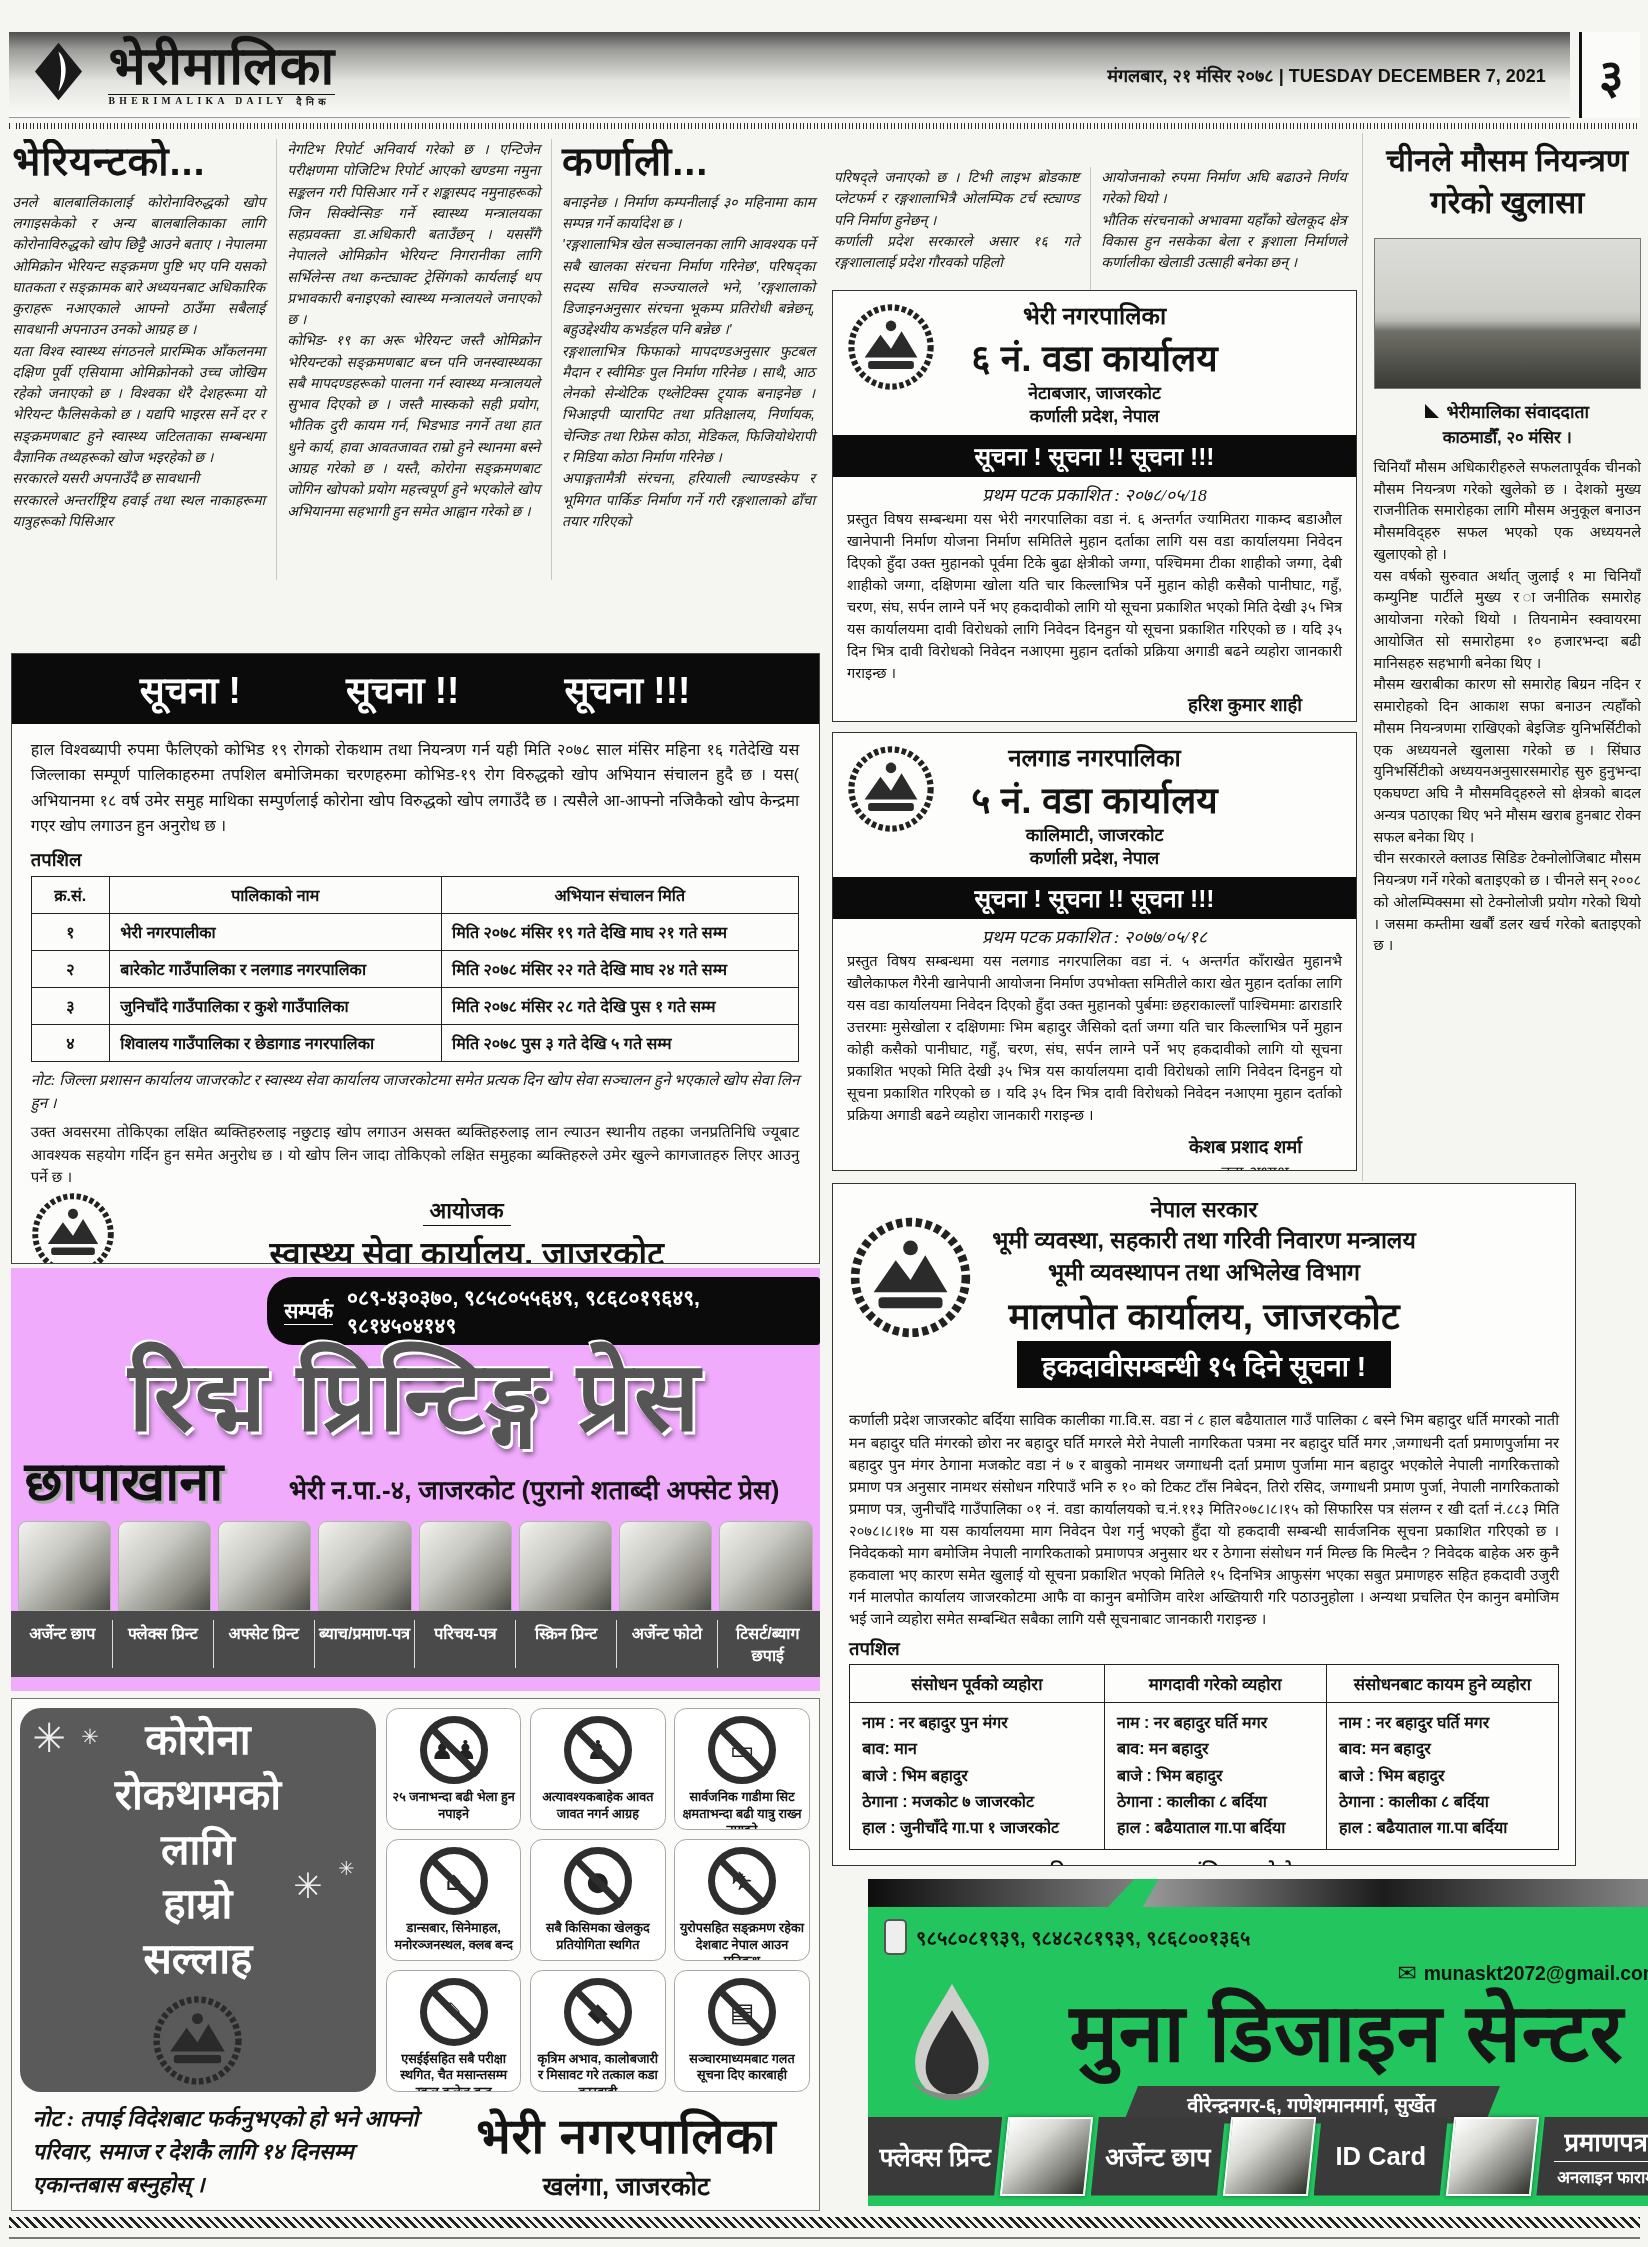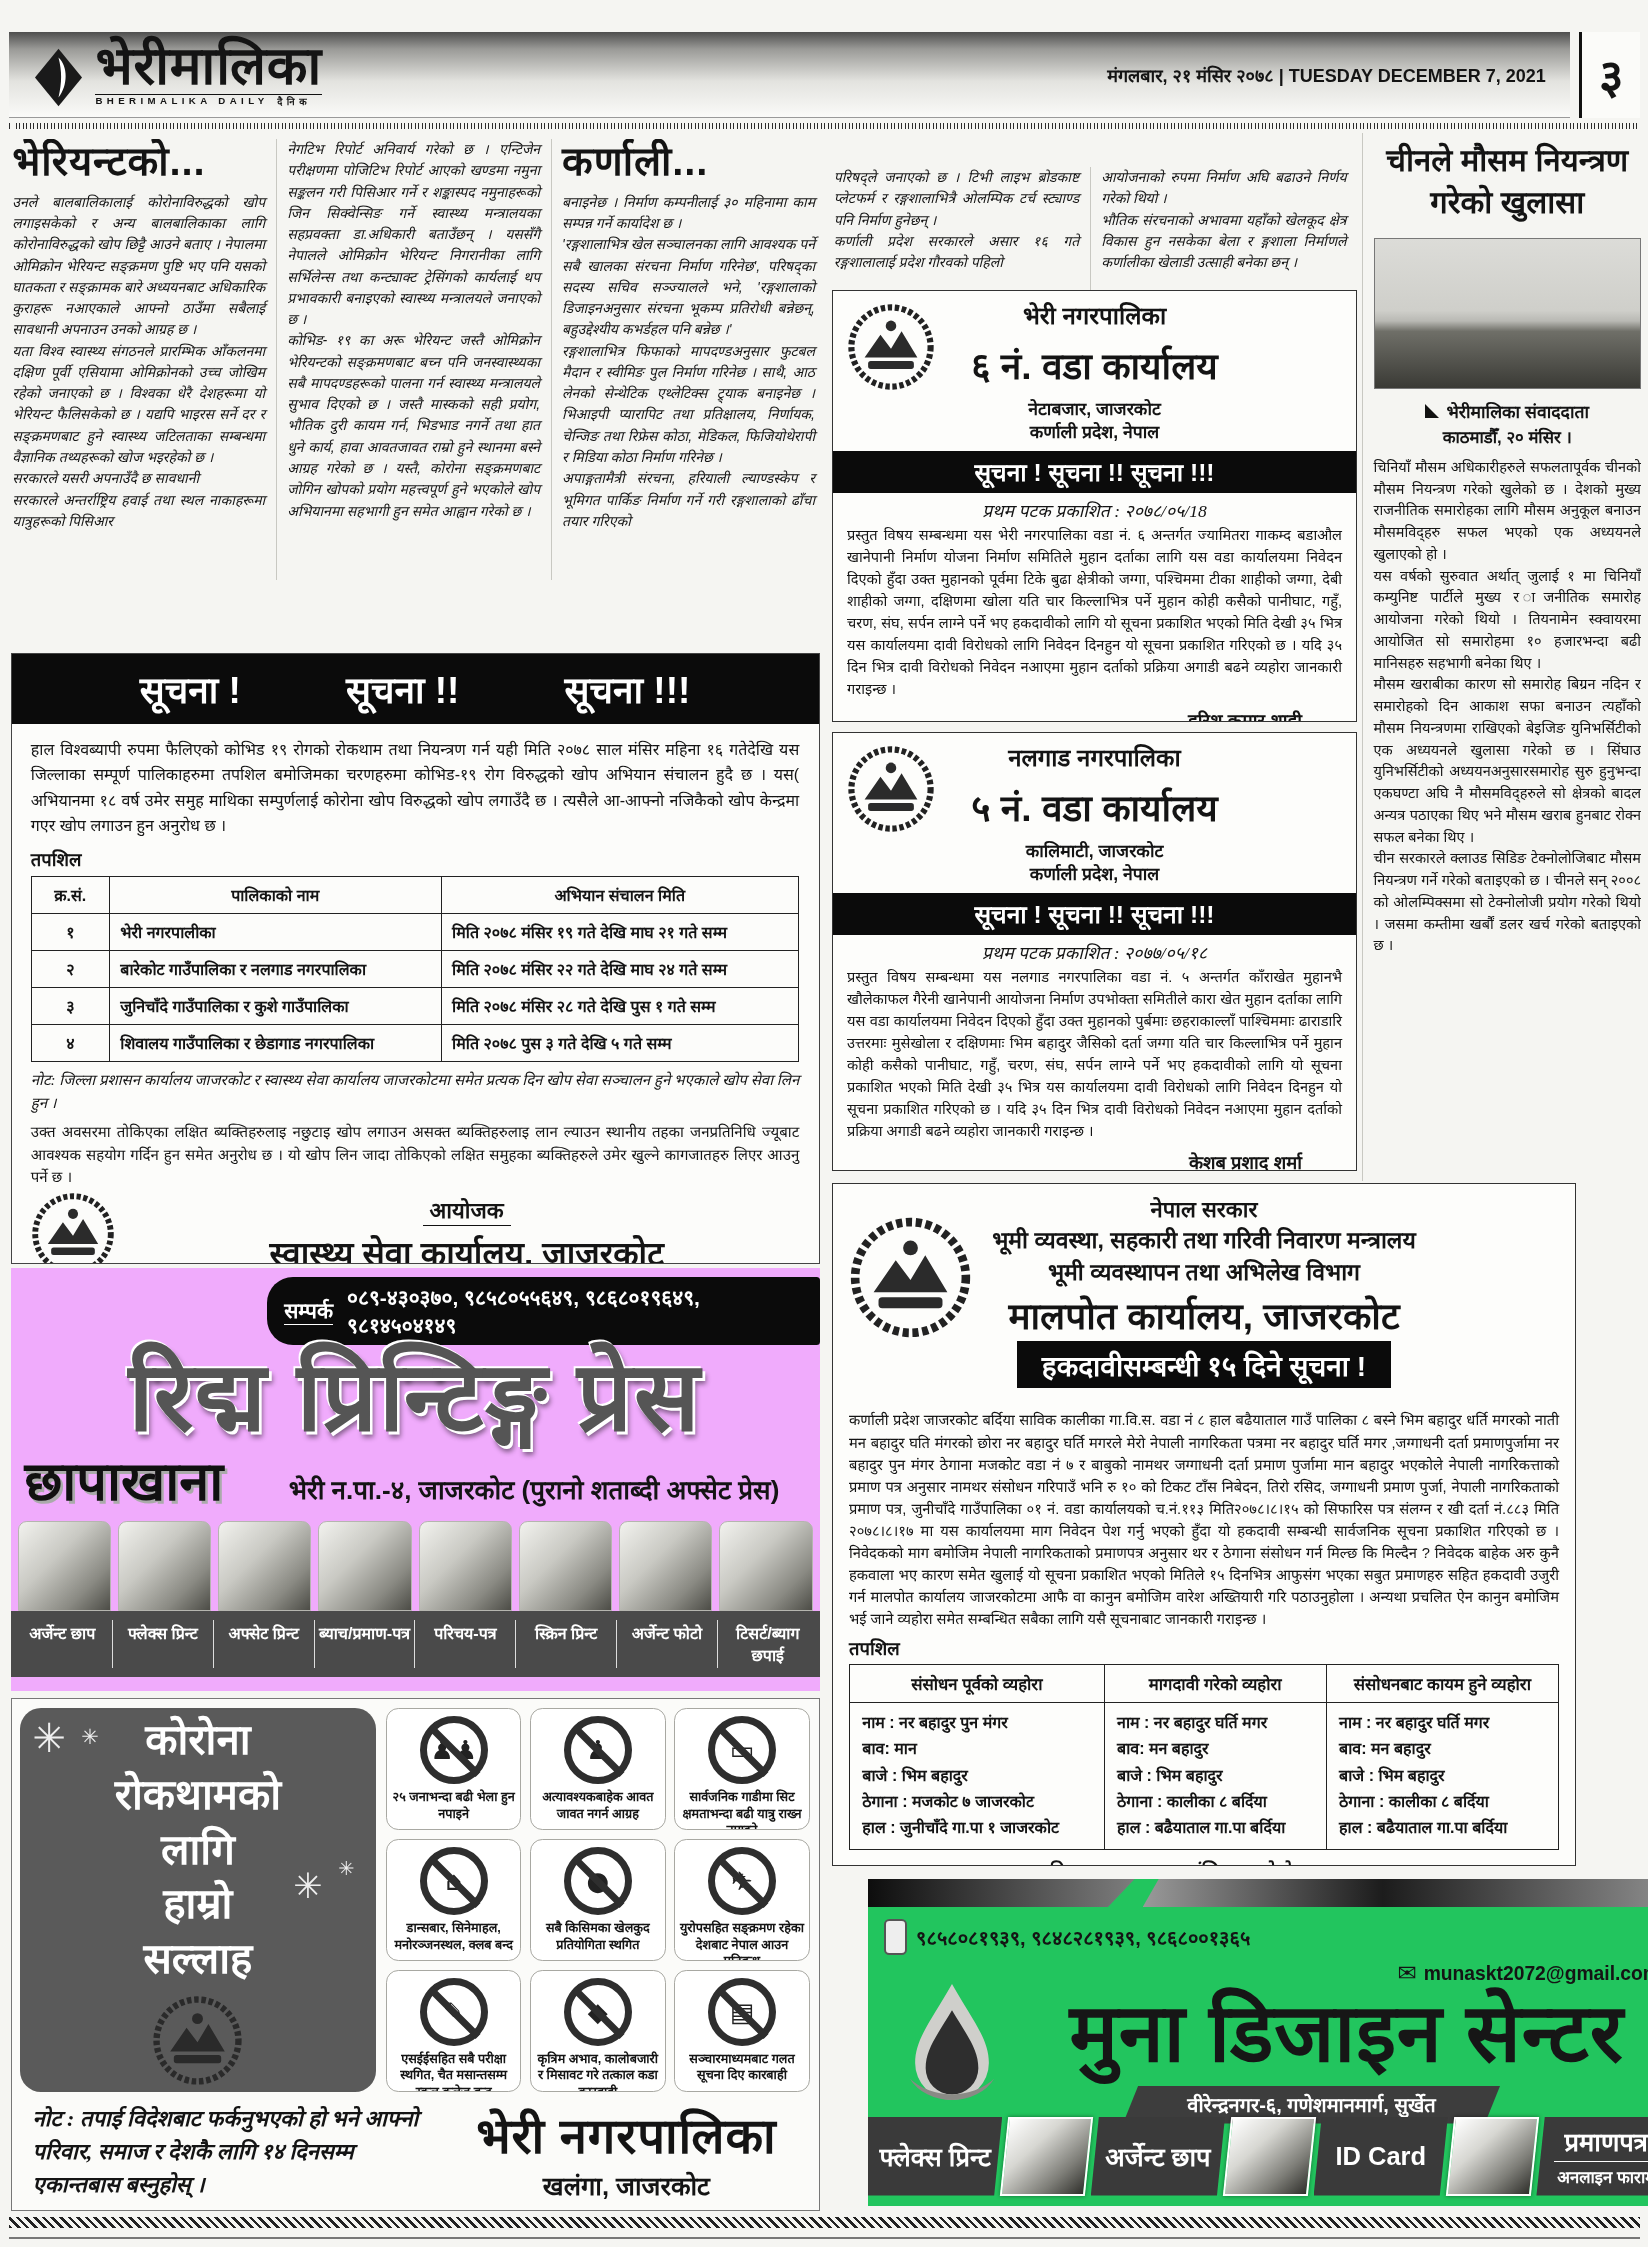--- a/index.html
+++ b/index.html
@@ -2,21 +2,21 @@
 <html style="font-size:14px"><head>
 <meta charset="utf-8">
 <style>
   html,body{margin:0;padding:0;background:#888;}
   #page{position:relative;width:1649px;height:2247px;background:#f5f5f2;
         font-family:"Liberation Sans","DejaVu Sans",sans-serif;color:#141414;overflow:hidden;}
   
   .masthead{position:absolute;left:8.8px;right:8.8px;top:32px;height:86px;display:flex;}
   .mast-band{flex:1;background:linear-gradient(180deg,#4e4e4e 0%,#9a9a97 20%,#e3e3df 58%,#fafaf8 100%);
              display:flex;align-items:center;justify-content:space-between;padding:0 24.6px;border-bottom:0.9px solid #999;}
-  .mast-left{display:flex;align-items:flex-end;gap:11px;}
+  .mast-left{display:flex;align-items:flex-start;gap:24px;font-family:Liberation Serif, serif;}
   .mast-name{font-size:53px;font-weight:bold;line-height:.95;letter-spacing:0.9px;}
   .mast-tag{font-size:9.7px;letter-spacing:4.4px;font-weight:bold;border-top:1.8px solid #111;margin-top:3.5px;display:flex;gap:8.8px;}
   .mast-date{font-size:18px;font-weight:bold;white-space:nowrap;}
   .mast-date .en{font-weight:bold;}
   .pageno{width:58px;margin-left:8.8px;border-left:3.5px solid #111;background:#fbfbf9;
           display:flex;align-items:center;justify-content:center;font-size:47px;font-weight:bold;}
   .rule-dotted{position:absolute;left:8.8px;right:8.8px;top:123px;height:6.1px;
                background:repeating-linear-gradient(90deg,#2b2b2b 0 0.9px,transparent 0.9px 3.5px);}
   
   .top-left{position:absolute;left:10.5px;top:139px;width:815px;height:441px;display:flex;overflow:hidden;}
@@ -98,21 +98,21 @@
   .c-org-name{font-size:49px;font-weight:900;letter-spacing:0.9px;}
   .c-org-addr{font-size:25.5px;font-weight:bold;margin-top:1.8px;}
   
   .notice{position:absolute;border:1.8px solid #333;background:#fdfdfb;box-sizing:border-box;
           padding:7px 14px;overflow:hidden;}
   .n1{left:832px;top:290px;width:525px;height:432px;}
   .n2{left:832px;top:732px;width:525px;height:439px;}
   .n-head{position:relative;text-align:center;}
   .n-logo{position:absolute;left:0;top:5.3px;}
   .n-muni{font-size:24px;font-weight:bold;}
-  .n-office{font-size:37px;font-weight:900;margin:8px;}
+  .n-office{font-size:37px;font-weight:900;margin:0;}
   .n-addr{font-size:17.6px;font-weight:bold;line-height:1.3;}
   .n-bar{background:#0b0b0b;color:#fff;font-size:24.6px;font-weight:bold;text-align:center;
          margin:7px -14px 5.3px;padding:4.4px 0;}
   .n-pub{font-family:"Liberation Serif","DejaVu Serif",serif;font-style:italic;font-size:17.6px;
          text-align:center;margin-bottom:3.5px;}
   .n-body{font-size:14.6px;line-height:1.5;text-align:justify;}
   .n-sign{text-align:right;font-size:18.4px;font-weight:bold;margin-top:7px;padding-right:40px;}
   .n-sign-title{text-align:right;font-size:16.7px;padding-right:53px;margin-top:1.8px;}
   
   .malpot{position:absolute;left:832px;top:1183px;width:744px;height:683px;border:1.8px solid #333;

